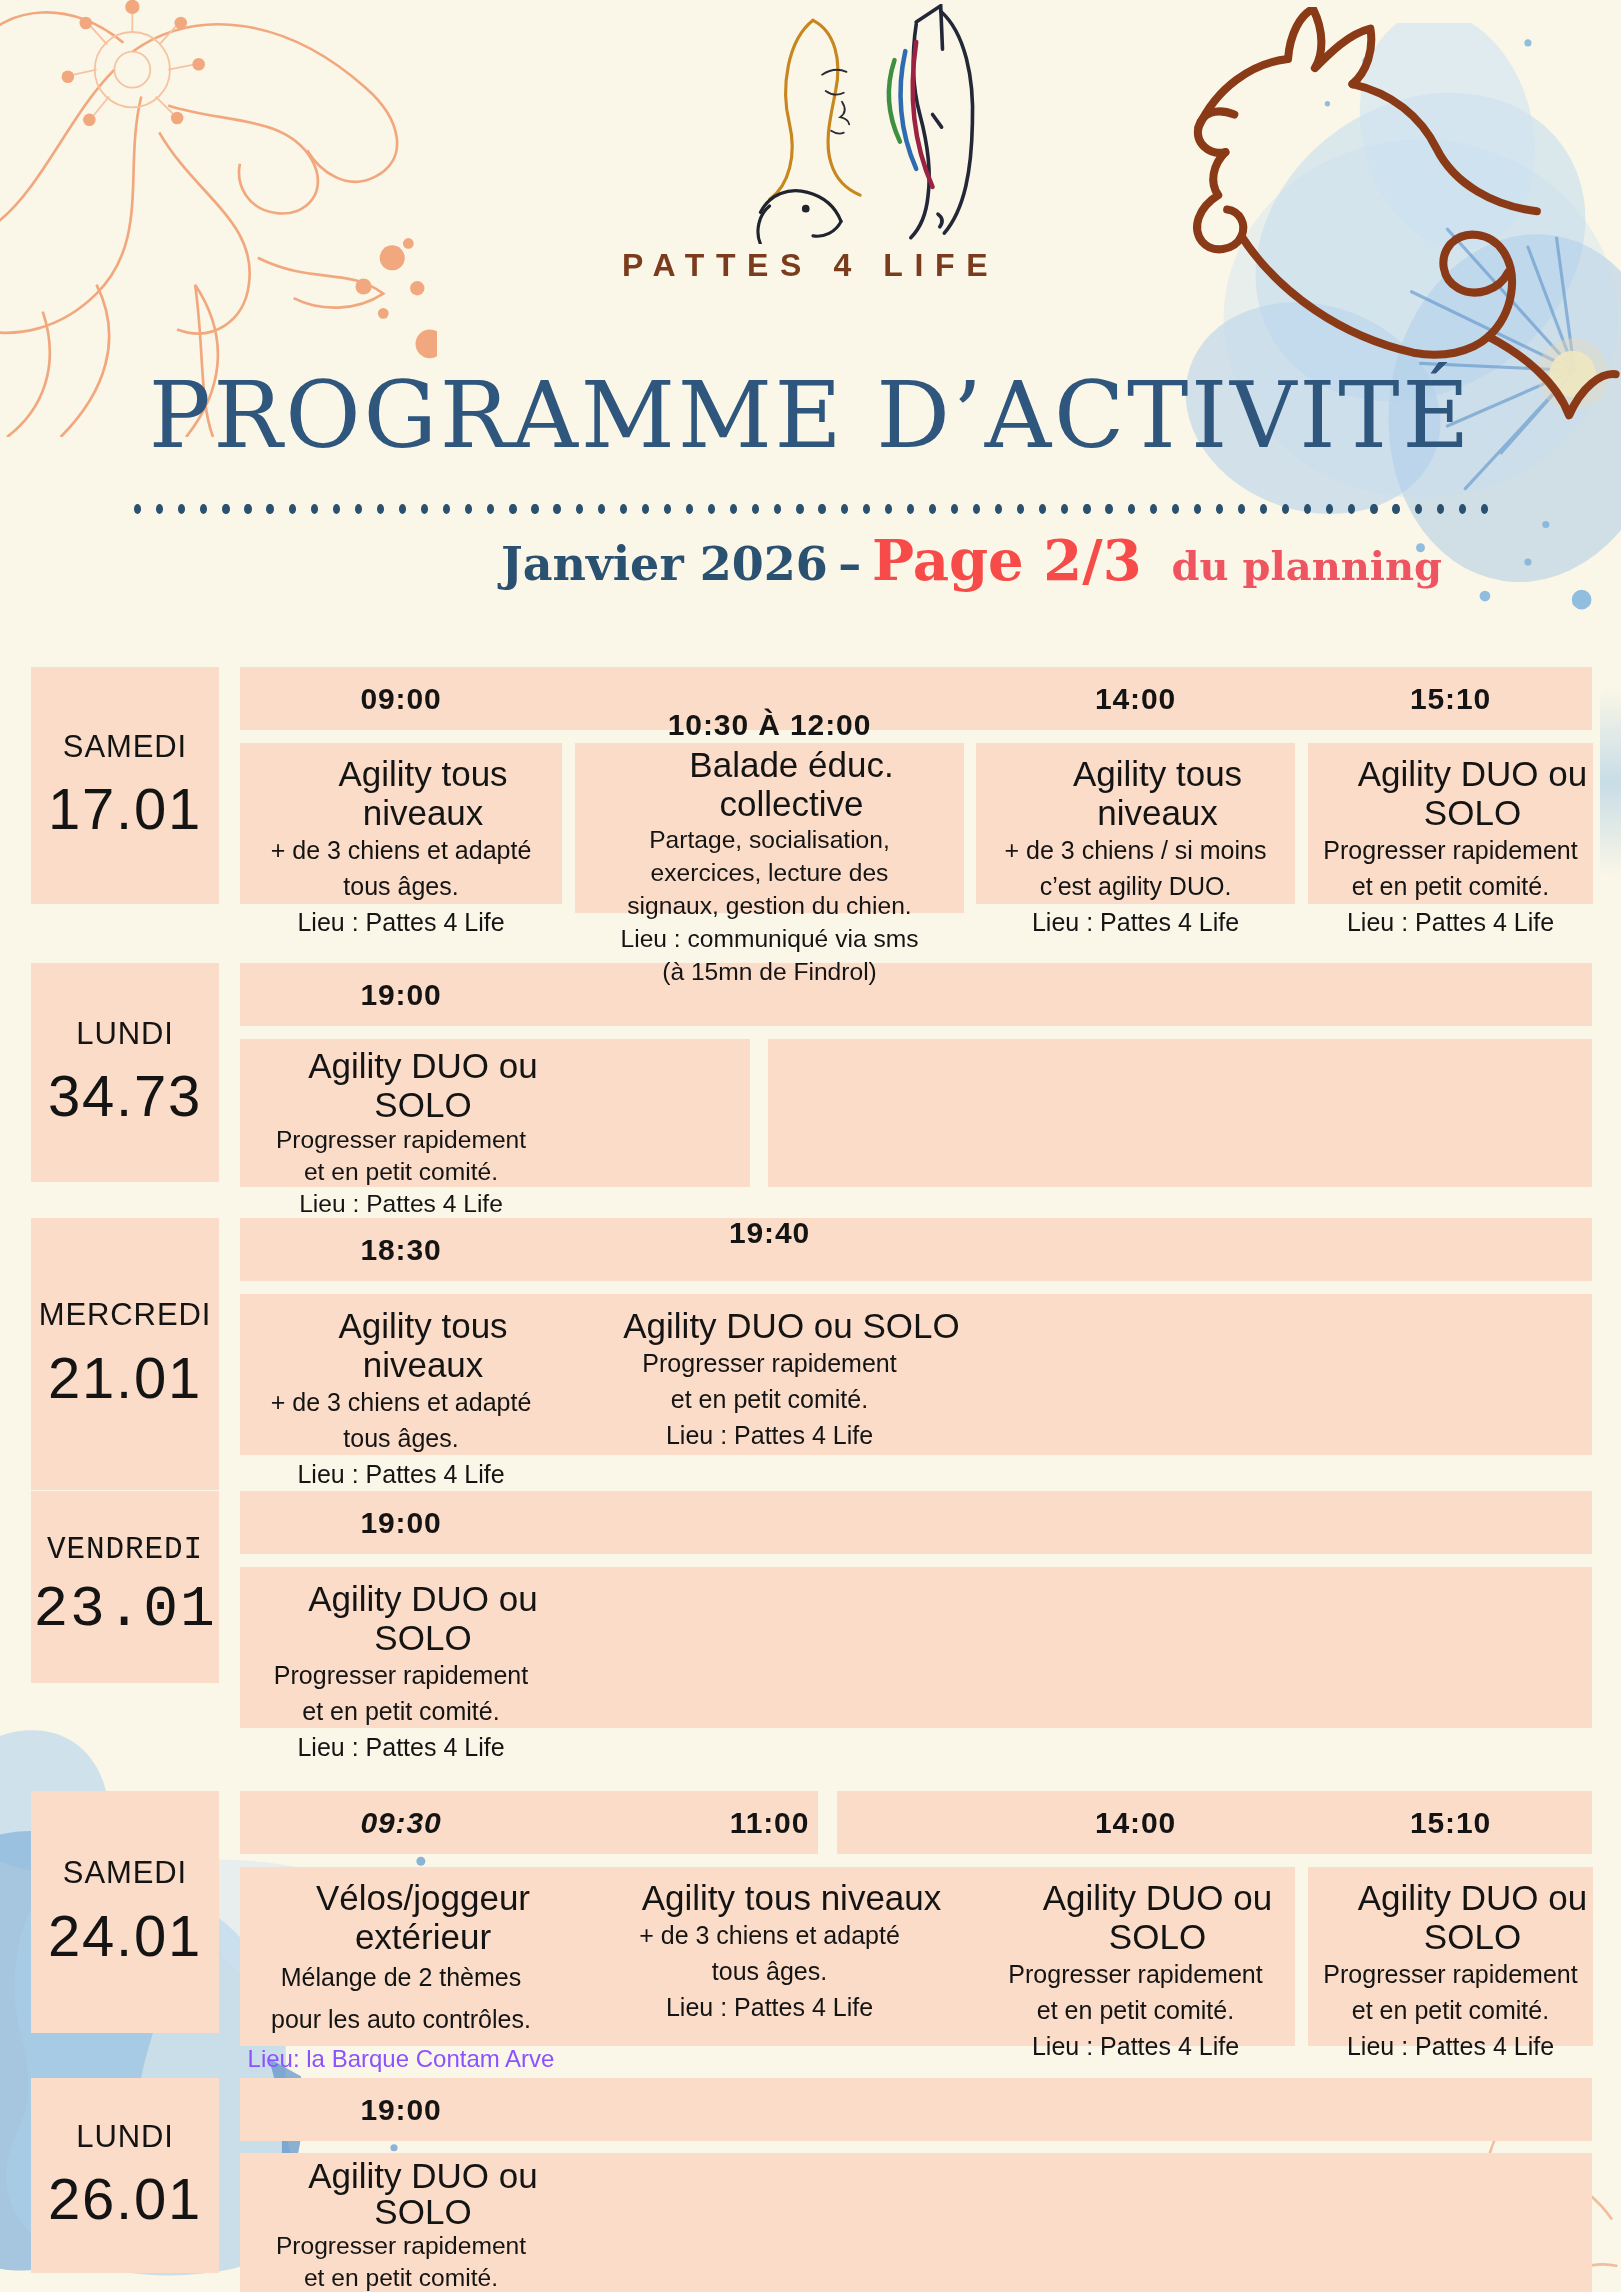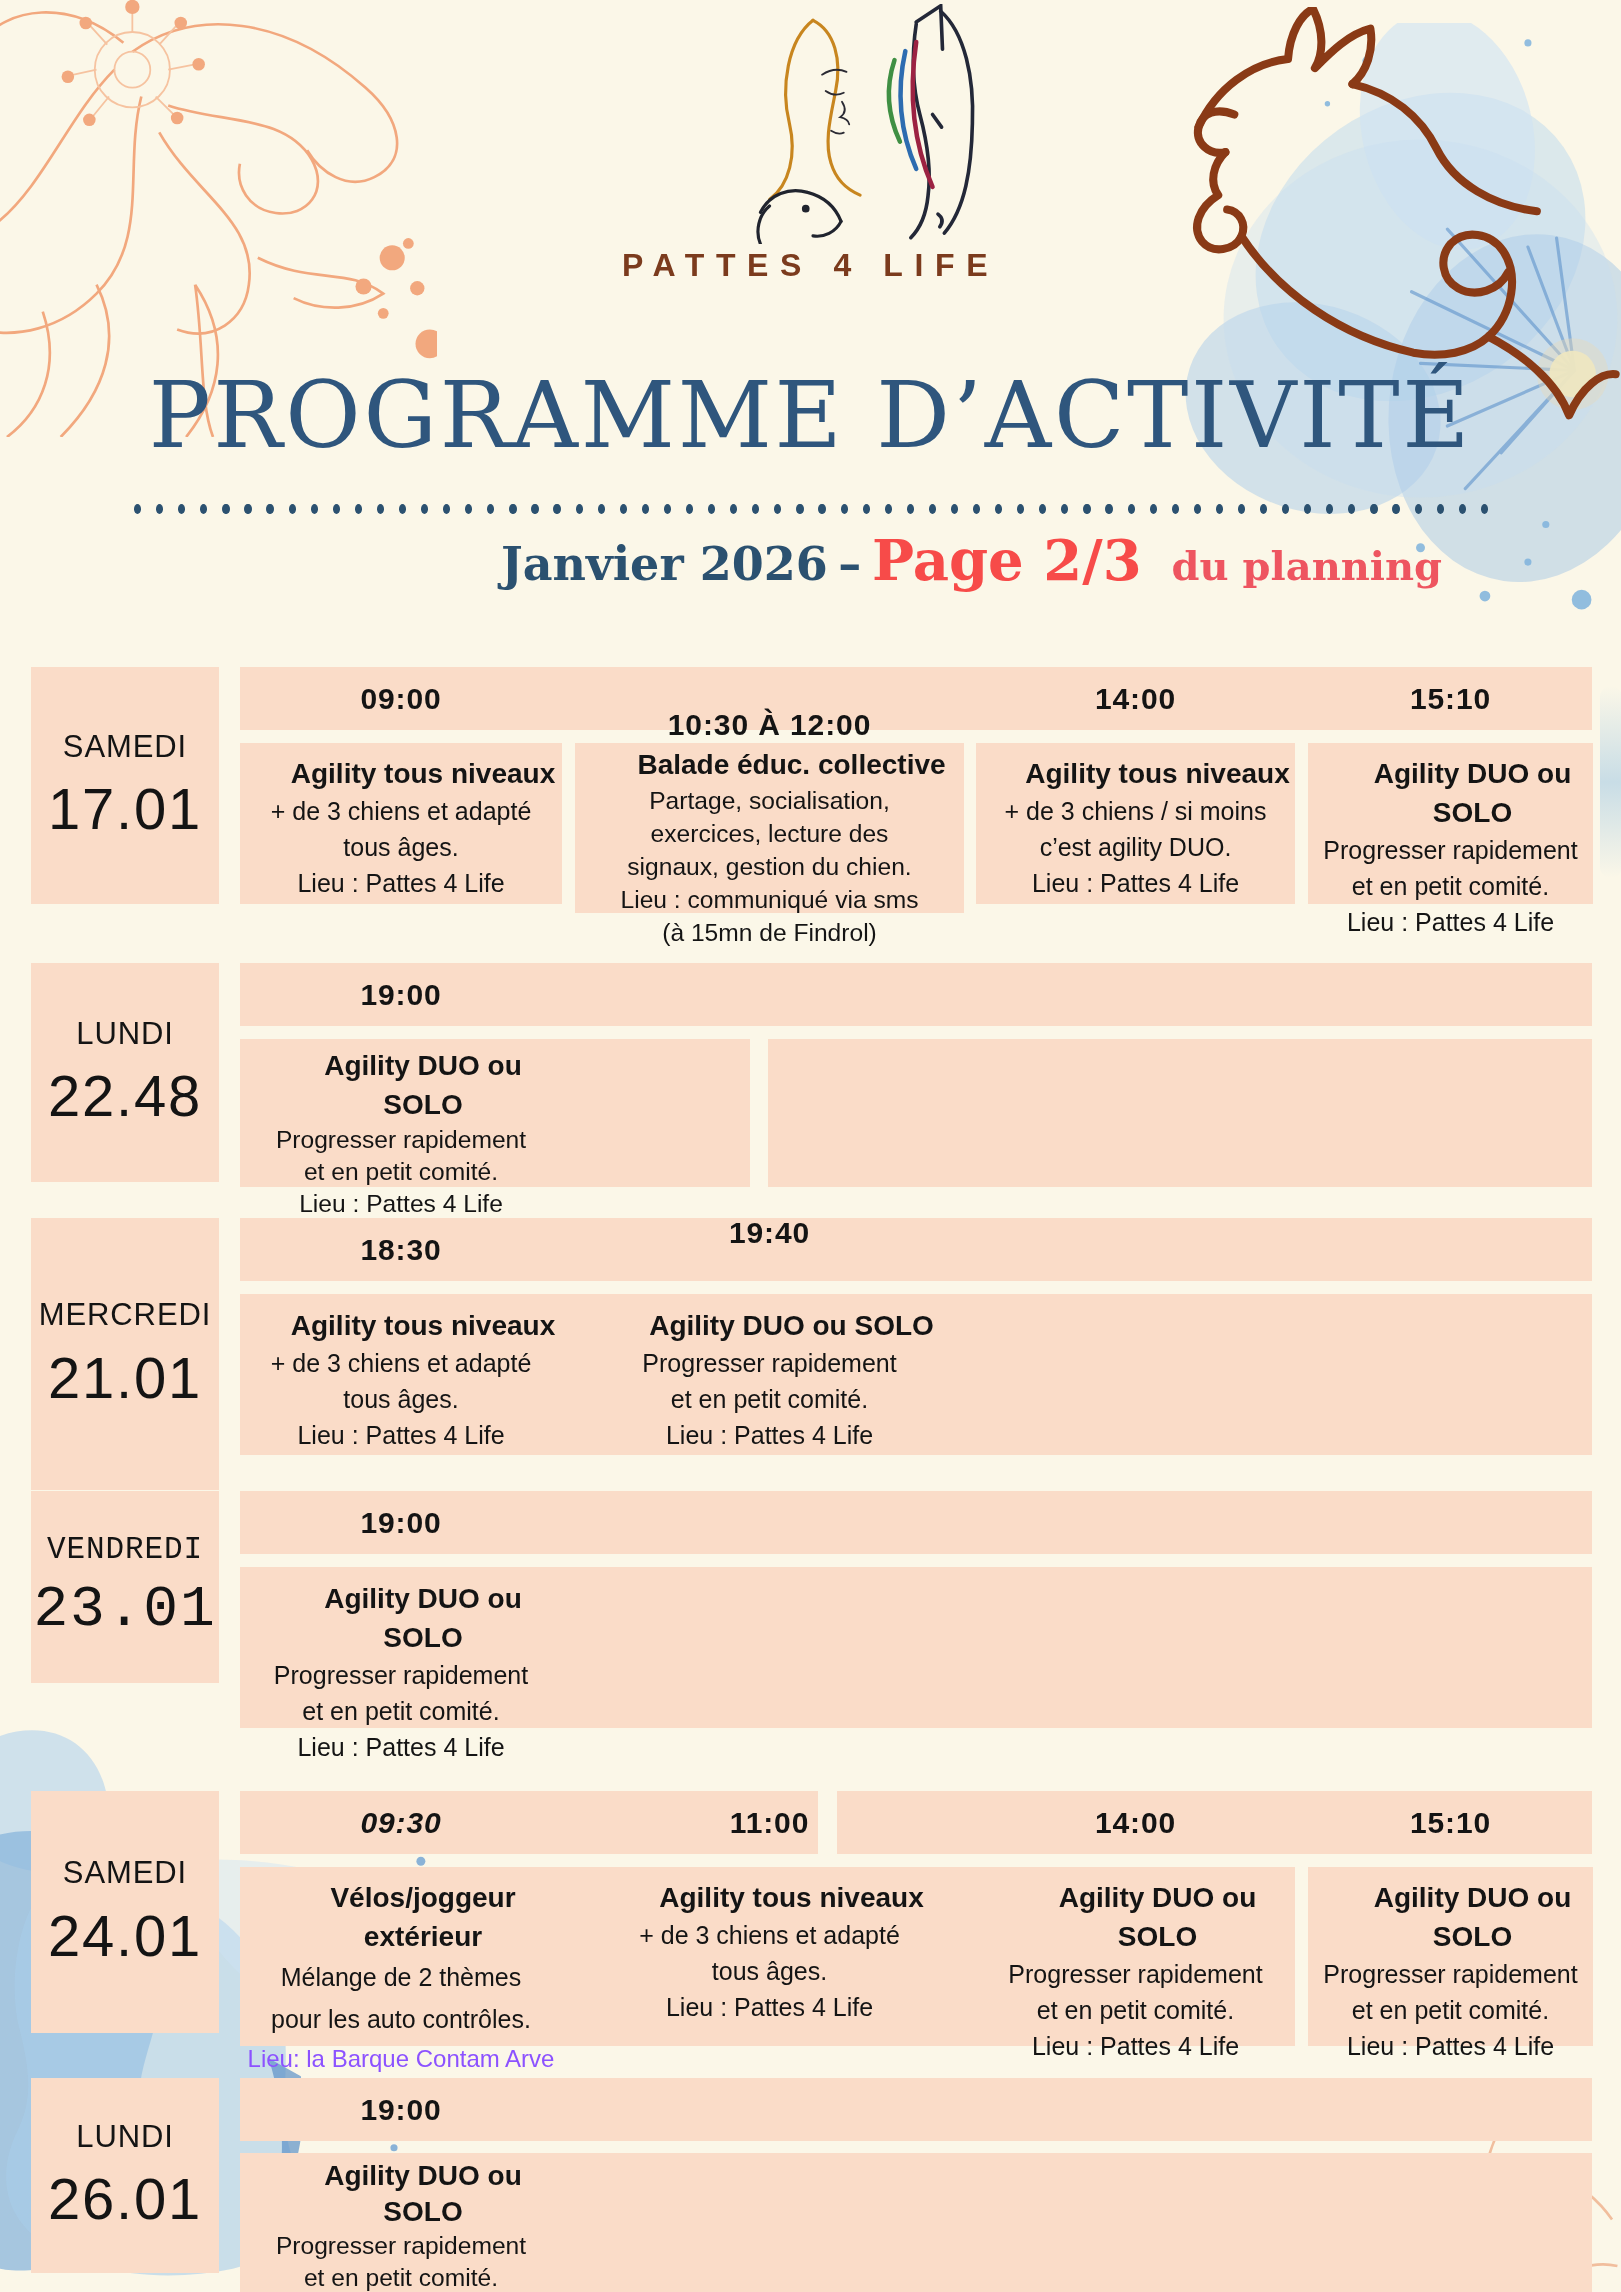--- a/index.html
+++ b/index.html
@@ -24,21 +24,21 @@
   .subtitle .suffix{font-size:40px;color:#ee5560;margin-left:30px;}
   
   .date-cell{position:absolute;left:31px;width:188px;background:#fadcc8;z-index:1;
              display:flex;flex-direction:column;align-items:center;justify-content:center;gap:10.7px;}
   .day{font-size:31px;letter-spacing:0.9px;}
   .date{font-size:58px;letter-spacing:1.8px;}
   .band,.block{position:absolute;background:#fadcc8;z-index:1;}
   .time{position:absolute;height:63px;display:flex;align-items:center;justify-content:center;
         font-weight:700;font-size:30px;letter-spacing:0.9px;z-index:2;}
   .event{position:absolute;text-align:center;z-index:2;}
-  .etitle{font-size:28px;font-weight:700;line-height:39px;margin-left:44px;}
+  .etitle{font-size:35px;font-weight:400;line-height:39px;margin-left:44px;}
   .elines{font-size:25px;line-height:36px;white-space:pre-line;}
   .elines.dense{font-size:24.6px;line-height:33px;}
   .elines.tight{font-size:24.6px;line-height:32px;}
   .elocation{font-size:24px;line-height:38px;color:#8c52ff;white-space:nowrap;}
   .wisp{position:absolute;left:1600px;top:686px;width:21.5px;height:192px;border-radius:12.5px;z-index:0;
         background:linear-gradient(rgba(150,195,228,0),rgba(150,195,228,.5),rgba(150,195,228,0));}
 </style>
 </head>
 <body>
 
@@ -285,21 +285,21 @@
       <div class="etitle">Agility DUO ou SOLO</div>
       <div class="elines">Progresser rapidement
 et en petit comité.
 Lieu : Pattes 4 Life</div>
     </div>
   </section>
 
   <section>
     <div class="date-cell" style="top:963px;height:219px;">
       <div class="day">LUNDI</div>
-      <div class="date">22.48</div>
+      <div class="date">34.73</div>
     </div>
     <div class="band" style="left:240px;top:963px;width:1352px;height:63px;"></div>
     <div class="time" style="left:240px;top:963px;width:322px;">19:00</div>
     <div class="block" style="left:240px;top:1039px;width:510px;height:148px;"></div>
     <div class="block" style="left:768px;top:1039px;width:824px;height:148px;"></div>
     <div class="event" style="left:240px;top:1046px;width:322px;">
       <div class="etitle">Agility DUO ou SOLO</div>
       <div class="elines tight">Progresser rapidement
 et en petit comité.
 Lieu : Pattes 4 Life</div>

